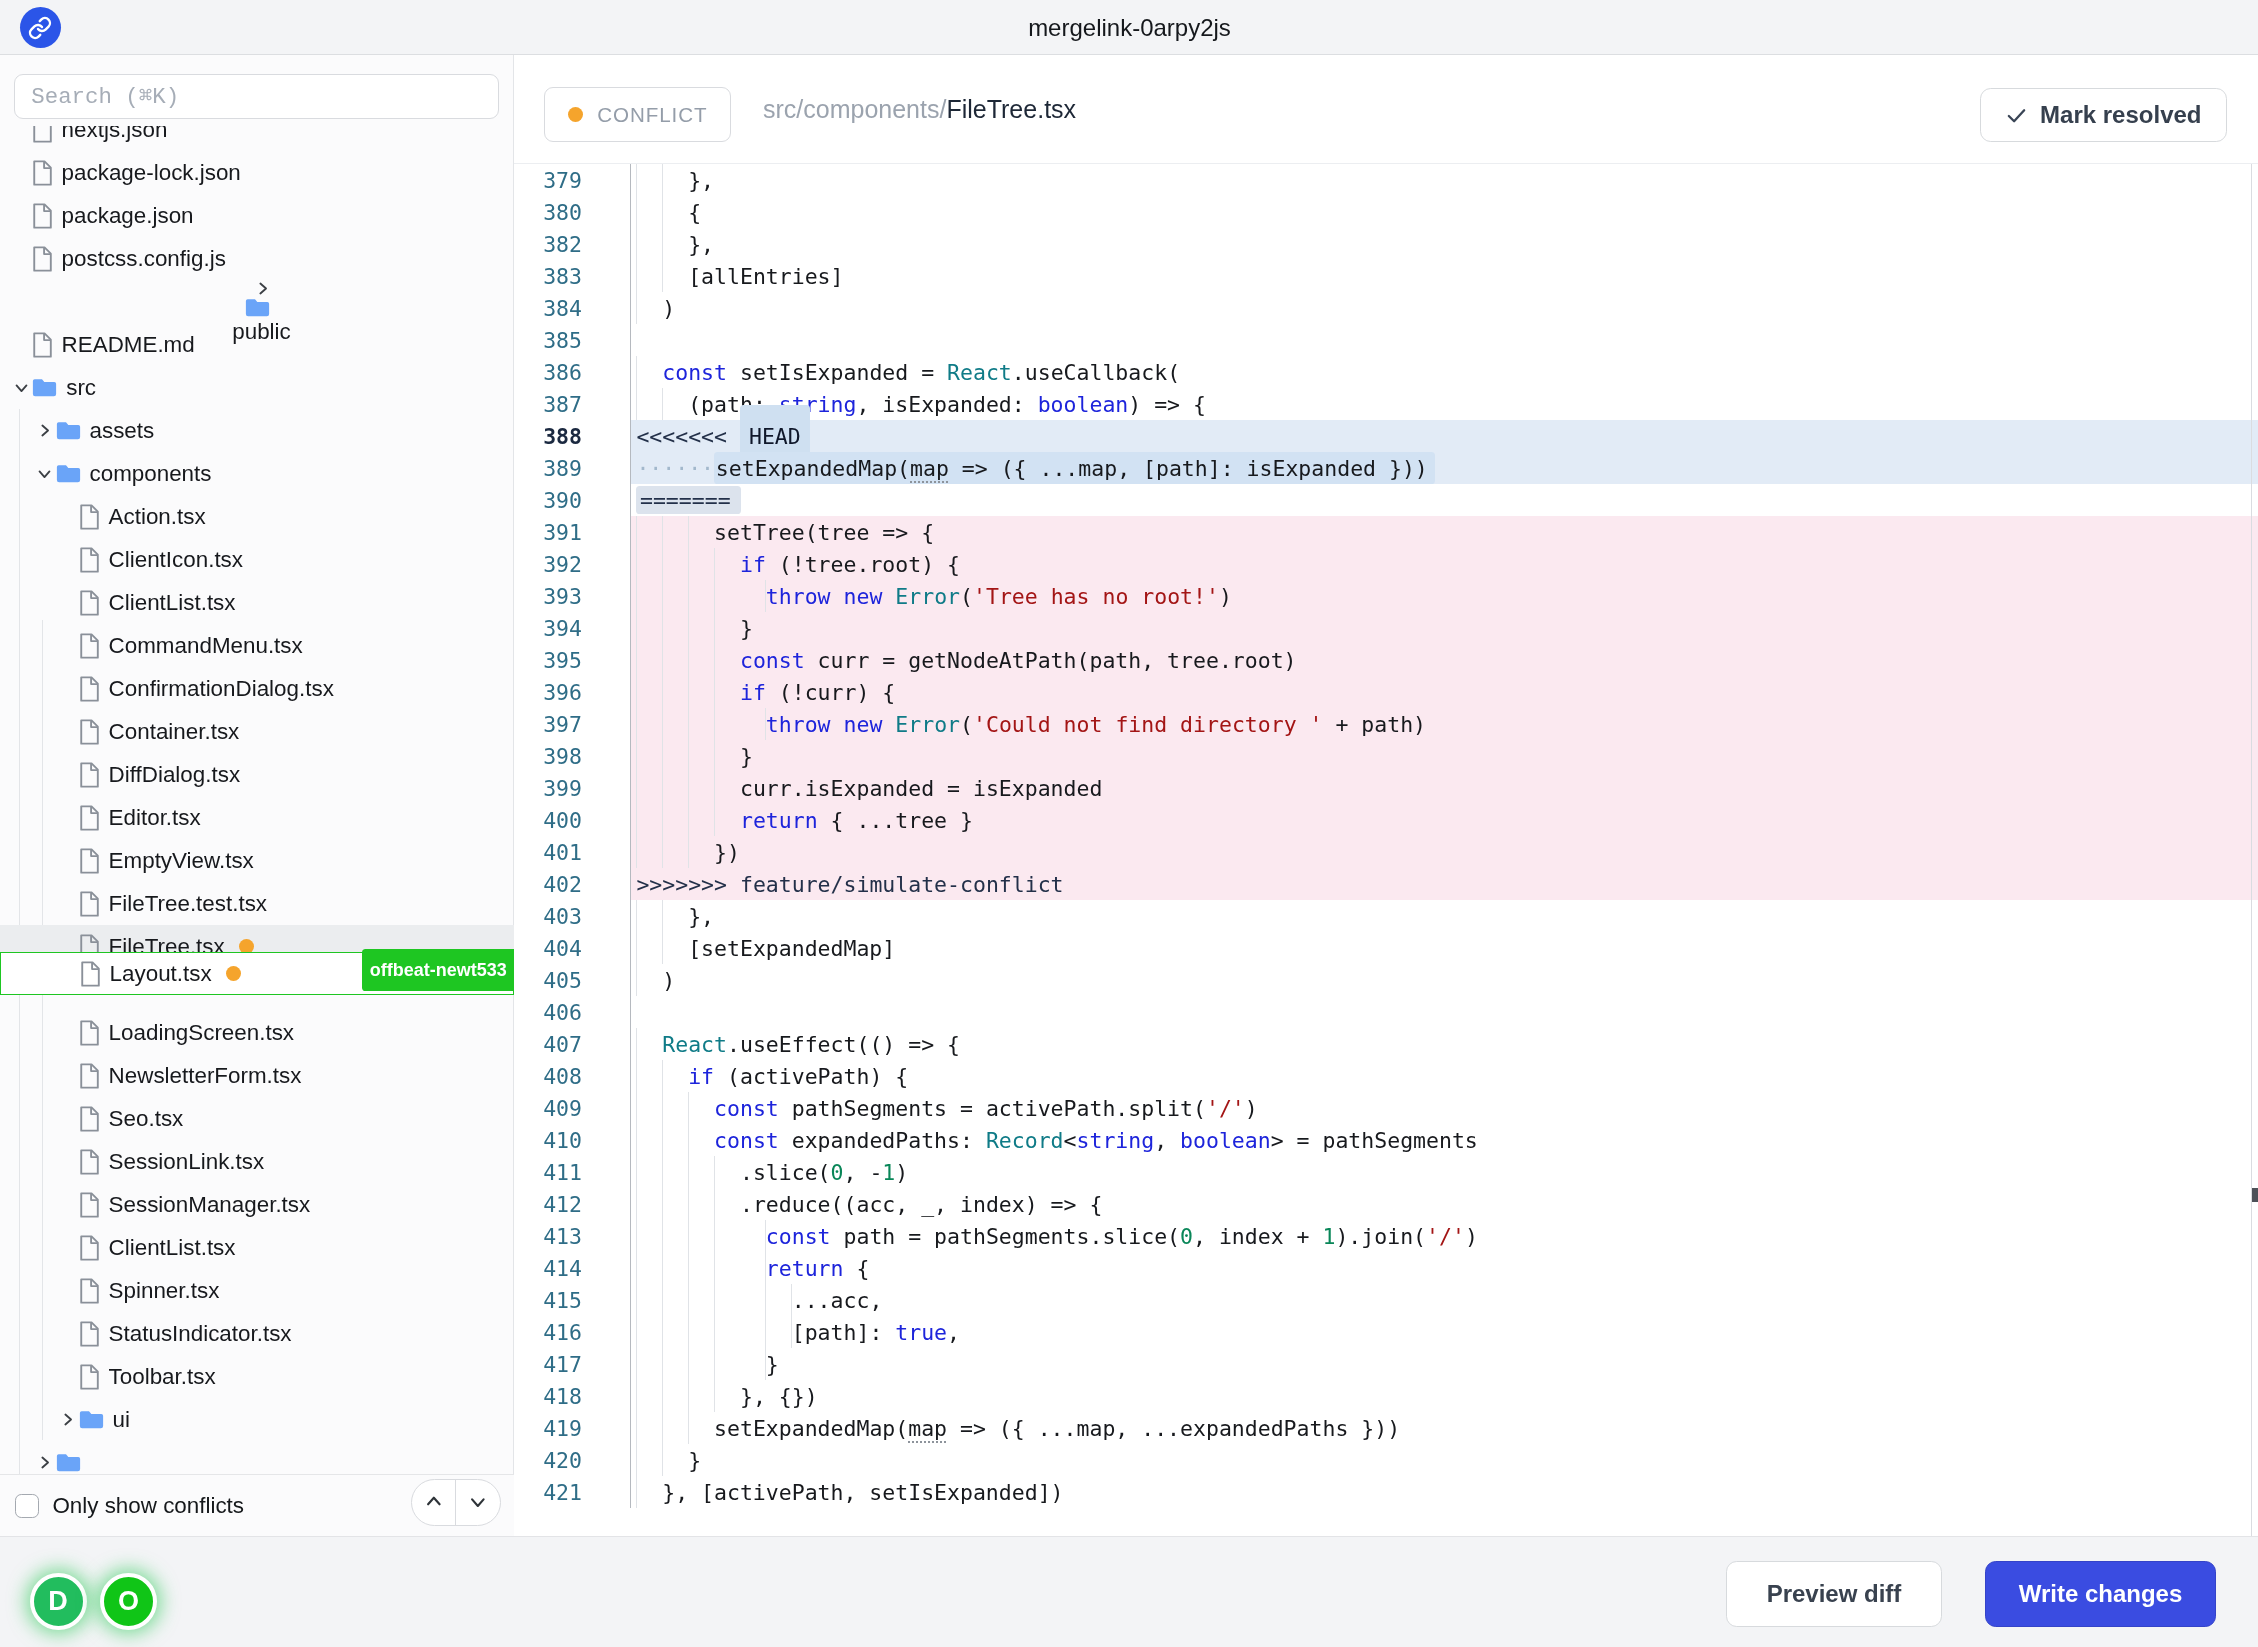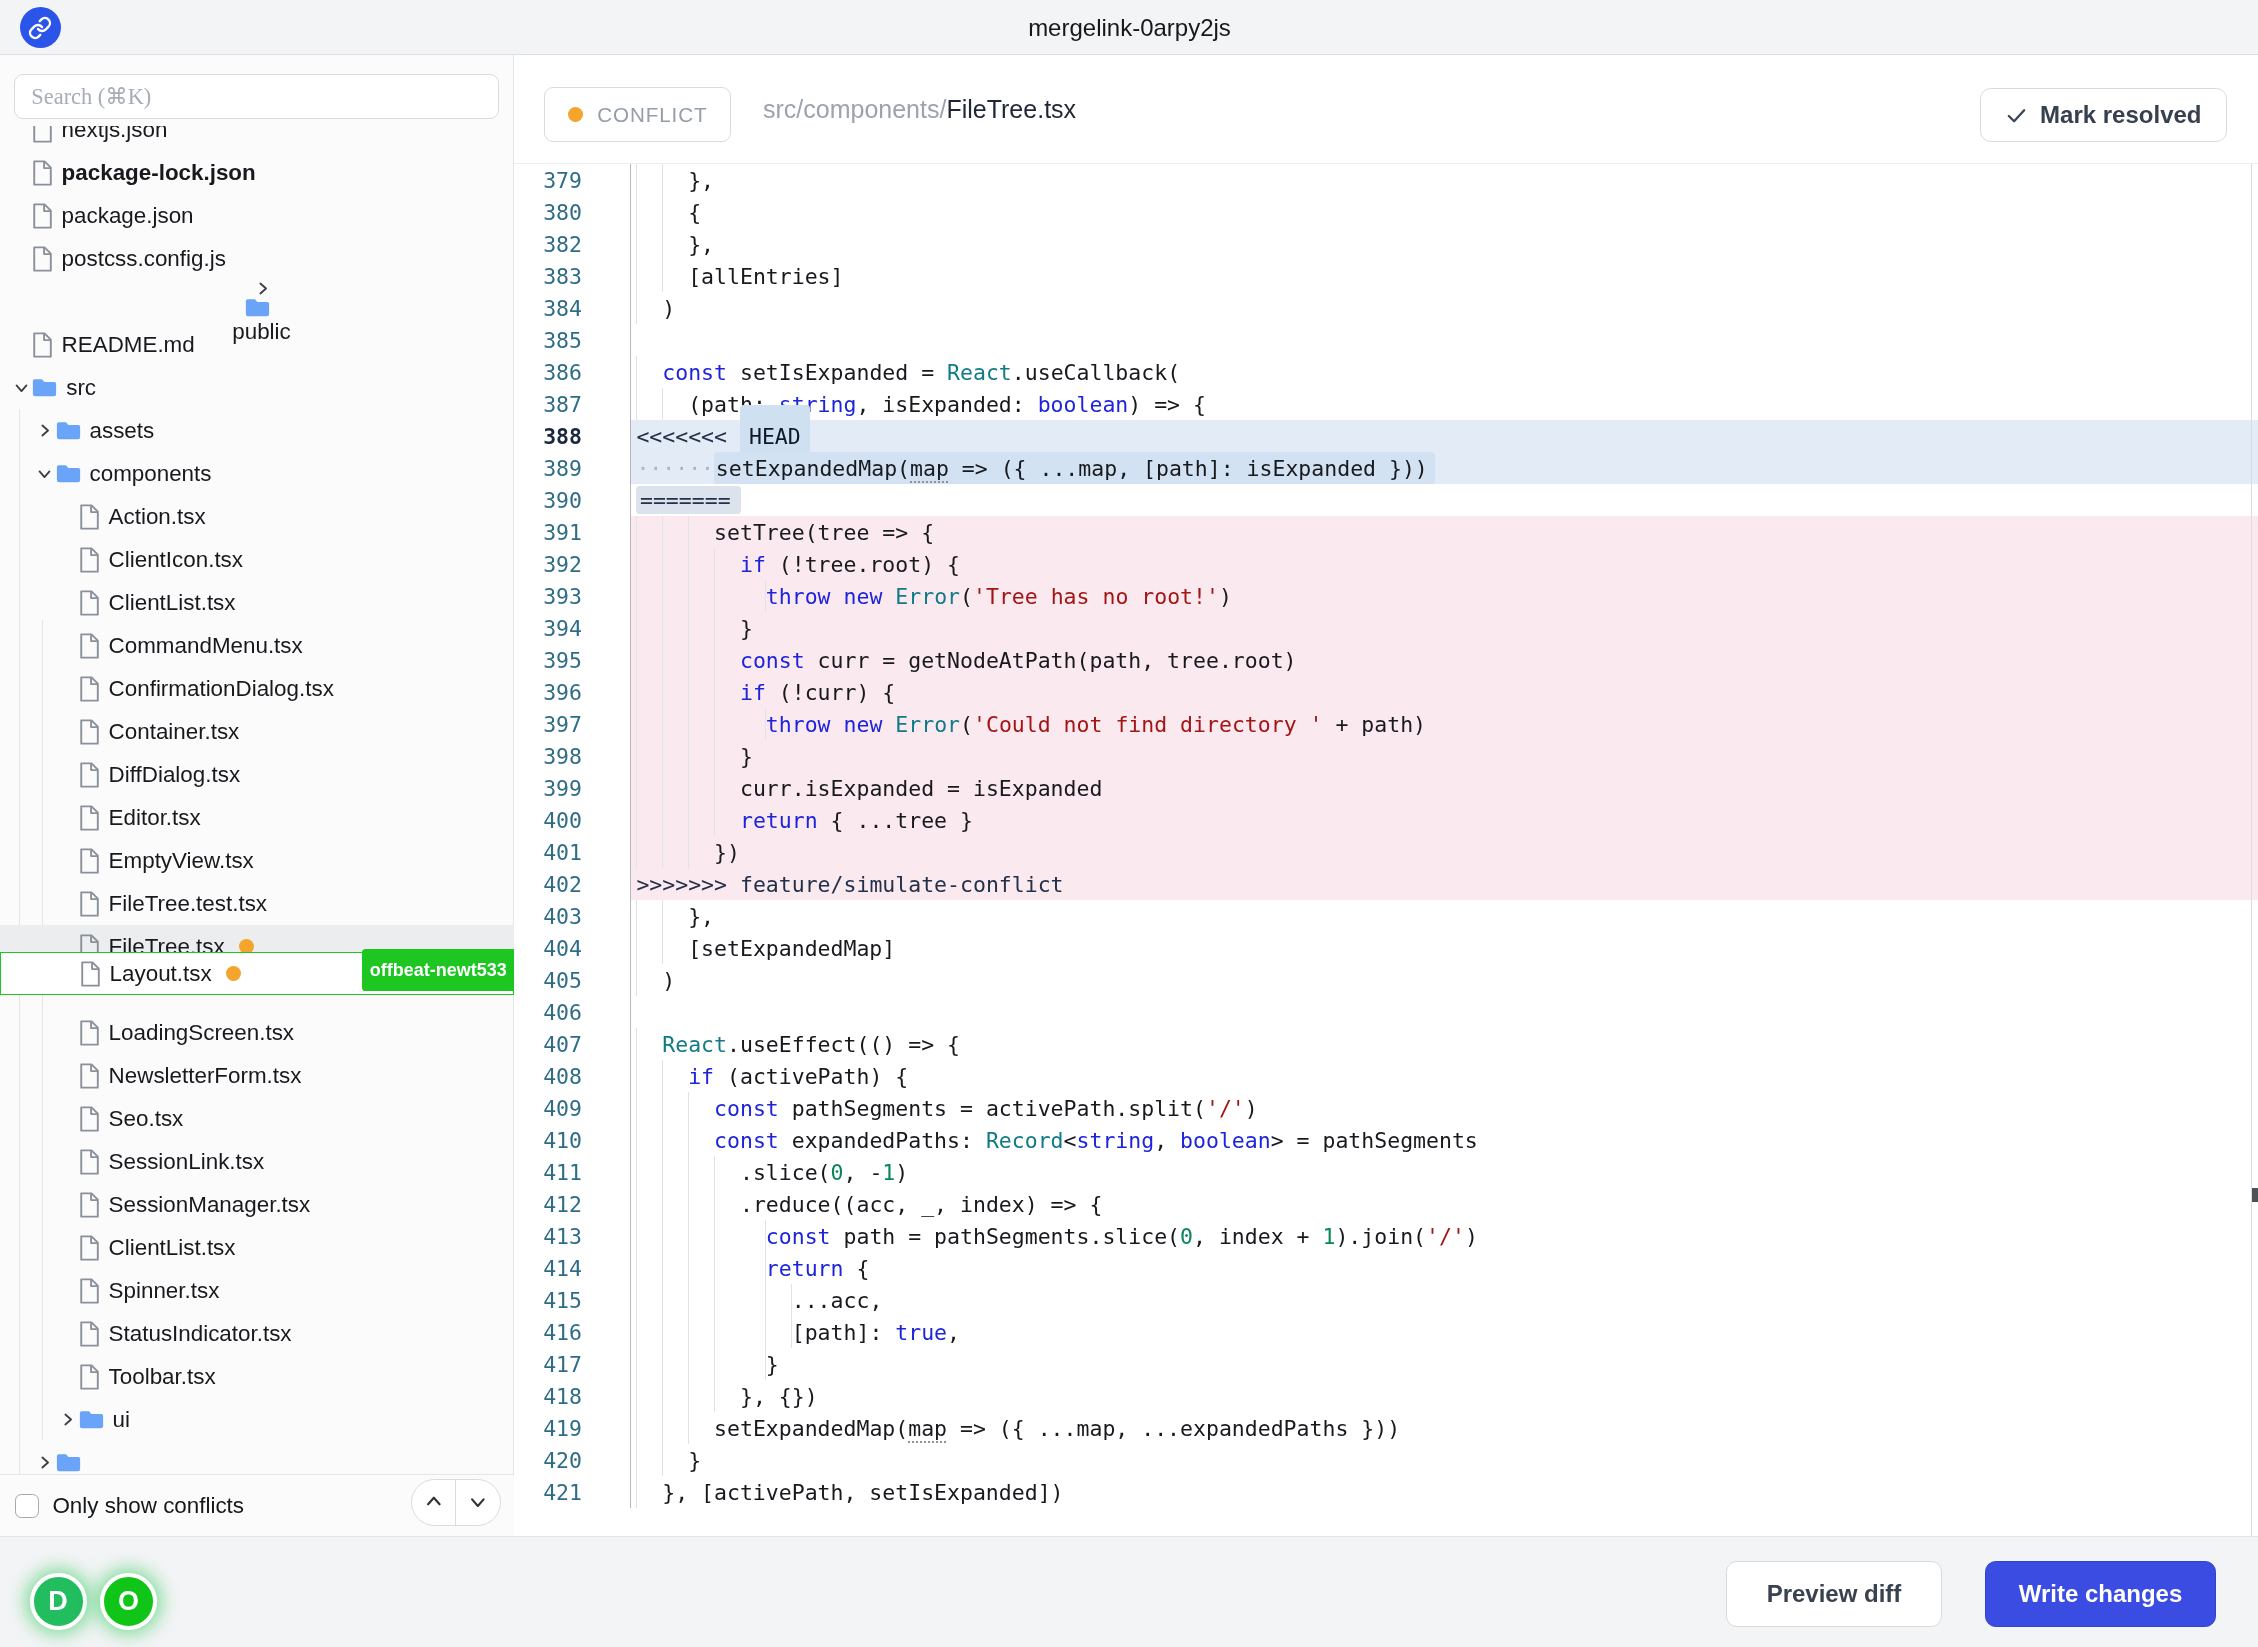--- a/index.html
+++ b/index.html
@@ -6,21 +6,21 @@
   html,body { width:2259px; height:1648px; }
   body { font-family:"Liberation Sans","DejaVu Sans",sans-serif; background:#fff; position:relative; overflow:hidden; color:#17191d; }
 
   
   .topbar { position:absolute; left:0; top:0; width:2259px; height:55px; background:#f3f4f6; border-bottom:0.9px solid #dcdee1; z-index:30; }
   .applogo { position:absolute; left:19.7px; top:7.2px; width:41px; height:41px; border-radius:50%; background:#2b55e8; display:flex; align-items:center; justify-content:center; }
   .wintitle { position:absolute; left:0; right:0; top:0; height:55px; display:flex; align-items:center; justify-content:center; font-size:24px; font-weight:500; color:#15181c; }
 
   
   .sidebar { position:absolute; left:0; top:55px; width:514px; height:1481px; background:#fbfbfc; border-right:0.9px solid #e3e5e8; z-index:20; }
-  .search { position:absolute; left:14.3px; top:19px; width:485px; height:45px; border:0.9px solid #d9dbdf; border-radius:9px; background:#fff; font-size:22.4px; color:#17191d; padding:0 16px; outline:none; font-family:Liberation Serif, serif; }
+  .search { position:absolute; left:14.3px; top:19px; width:485px; height:45px; border:0.9px solid #d9dbdf; border-radius:9px; background:#fff; font-size:22.4px; color:#17191d; padding:0 16px; outline:none; font-family:Liberation Mono, monospace; }
   .search::placeholder { color:#a6adb7; }
   .tree { position:absolute; left:0; top:71px; width:514px; height:1348px; overflow:hidden; }
   .guide { position:absolute; width:0.9px; background:#e3e5e8; }
   .trow { position:absolute; left:0; width:514px; height:43px; display:flex; align-items:center; font-size:22.4px; color:#17191d; cursor:default; }
   .trow.sel { background:#ebedef; }
   .trow.layoutrow { background:#fff; border:1.8px solid #1ec622; }
   .tlabel { margin-left:9px; white-space:nowrap; }
   .chev { width:21.5px; display:flex; justify-content:center; flex:none; }
   .tico { flex:none; display:flex; align-items:center; }
   .cdot { width:15px; height:15px; border-radius:50%; background:#f5a42c; margin-left:14.3px; flex:none; }
@@ -95,21 +95,21 @@
       <div class="guide" style="left: 42px; top: 494px; height: 820px;"></div>
       <div class="trow" style="top: -18px;">
         <span class="tico" style="margin-left:32px">
           <svg width="20.6" height="26" viewBox="0 0 23 29" fill="none" stroke="#8a9099" stroke-width="2.1" stroke-linejoin="round">
             <path d="M2.5 1.5h11.5L21 8.5v19H2.5z"></path>
             <path d="M13.5 1.5v7.5H21"></path>
           </svg>
         </span>
         <span class="tlabel">nextjs.json</span>
       </div>
-      <div class="trow" style="top: 25px; font-weight: bold;">
+      <div class="trow" style="top: 25px;">
         <span class="tico" style="margin-left:32px">
           <svg width="20.6" height="26" viewBox="0 0 23 29" fill="none" stroke="#8a9099" stroke-width="2.1" stroke-linejoin="round">
             <path d="M2.5 1.5h11.5L21 8.5v19H2.5z"></path>
             <path d="M13.5 1.5v7.5H21"></path>
           </svg>
         </span>
         <span class="tlabel">package-lock.json</span>
       </div>
       <div class="trow" style="top: 68px;">
         <span class="tico" style="margin-left:32px">

